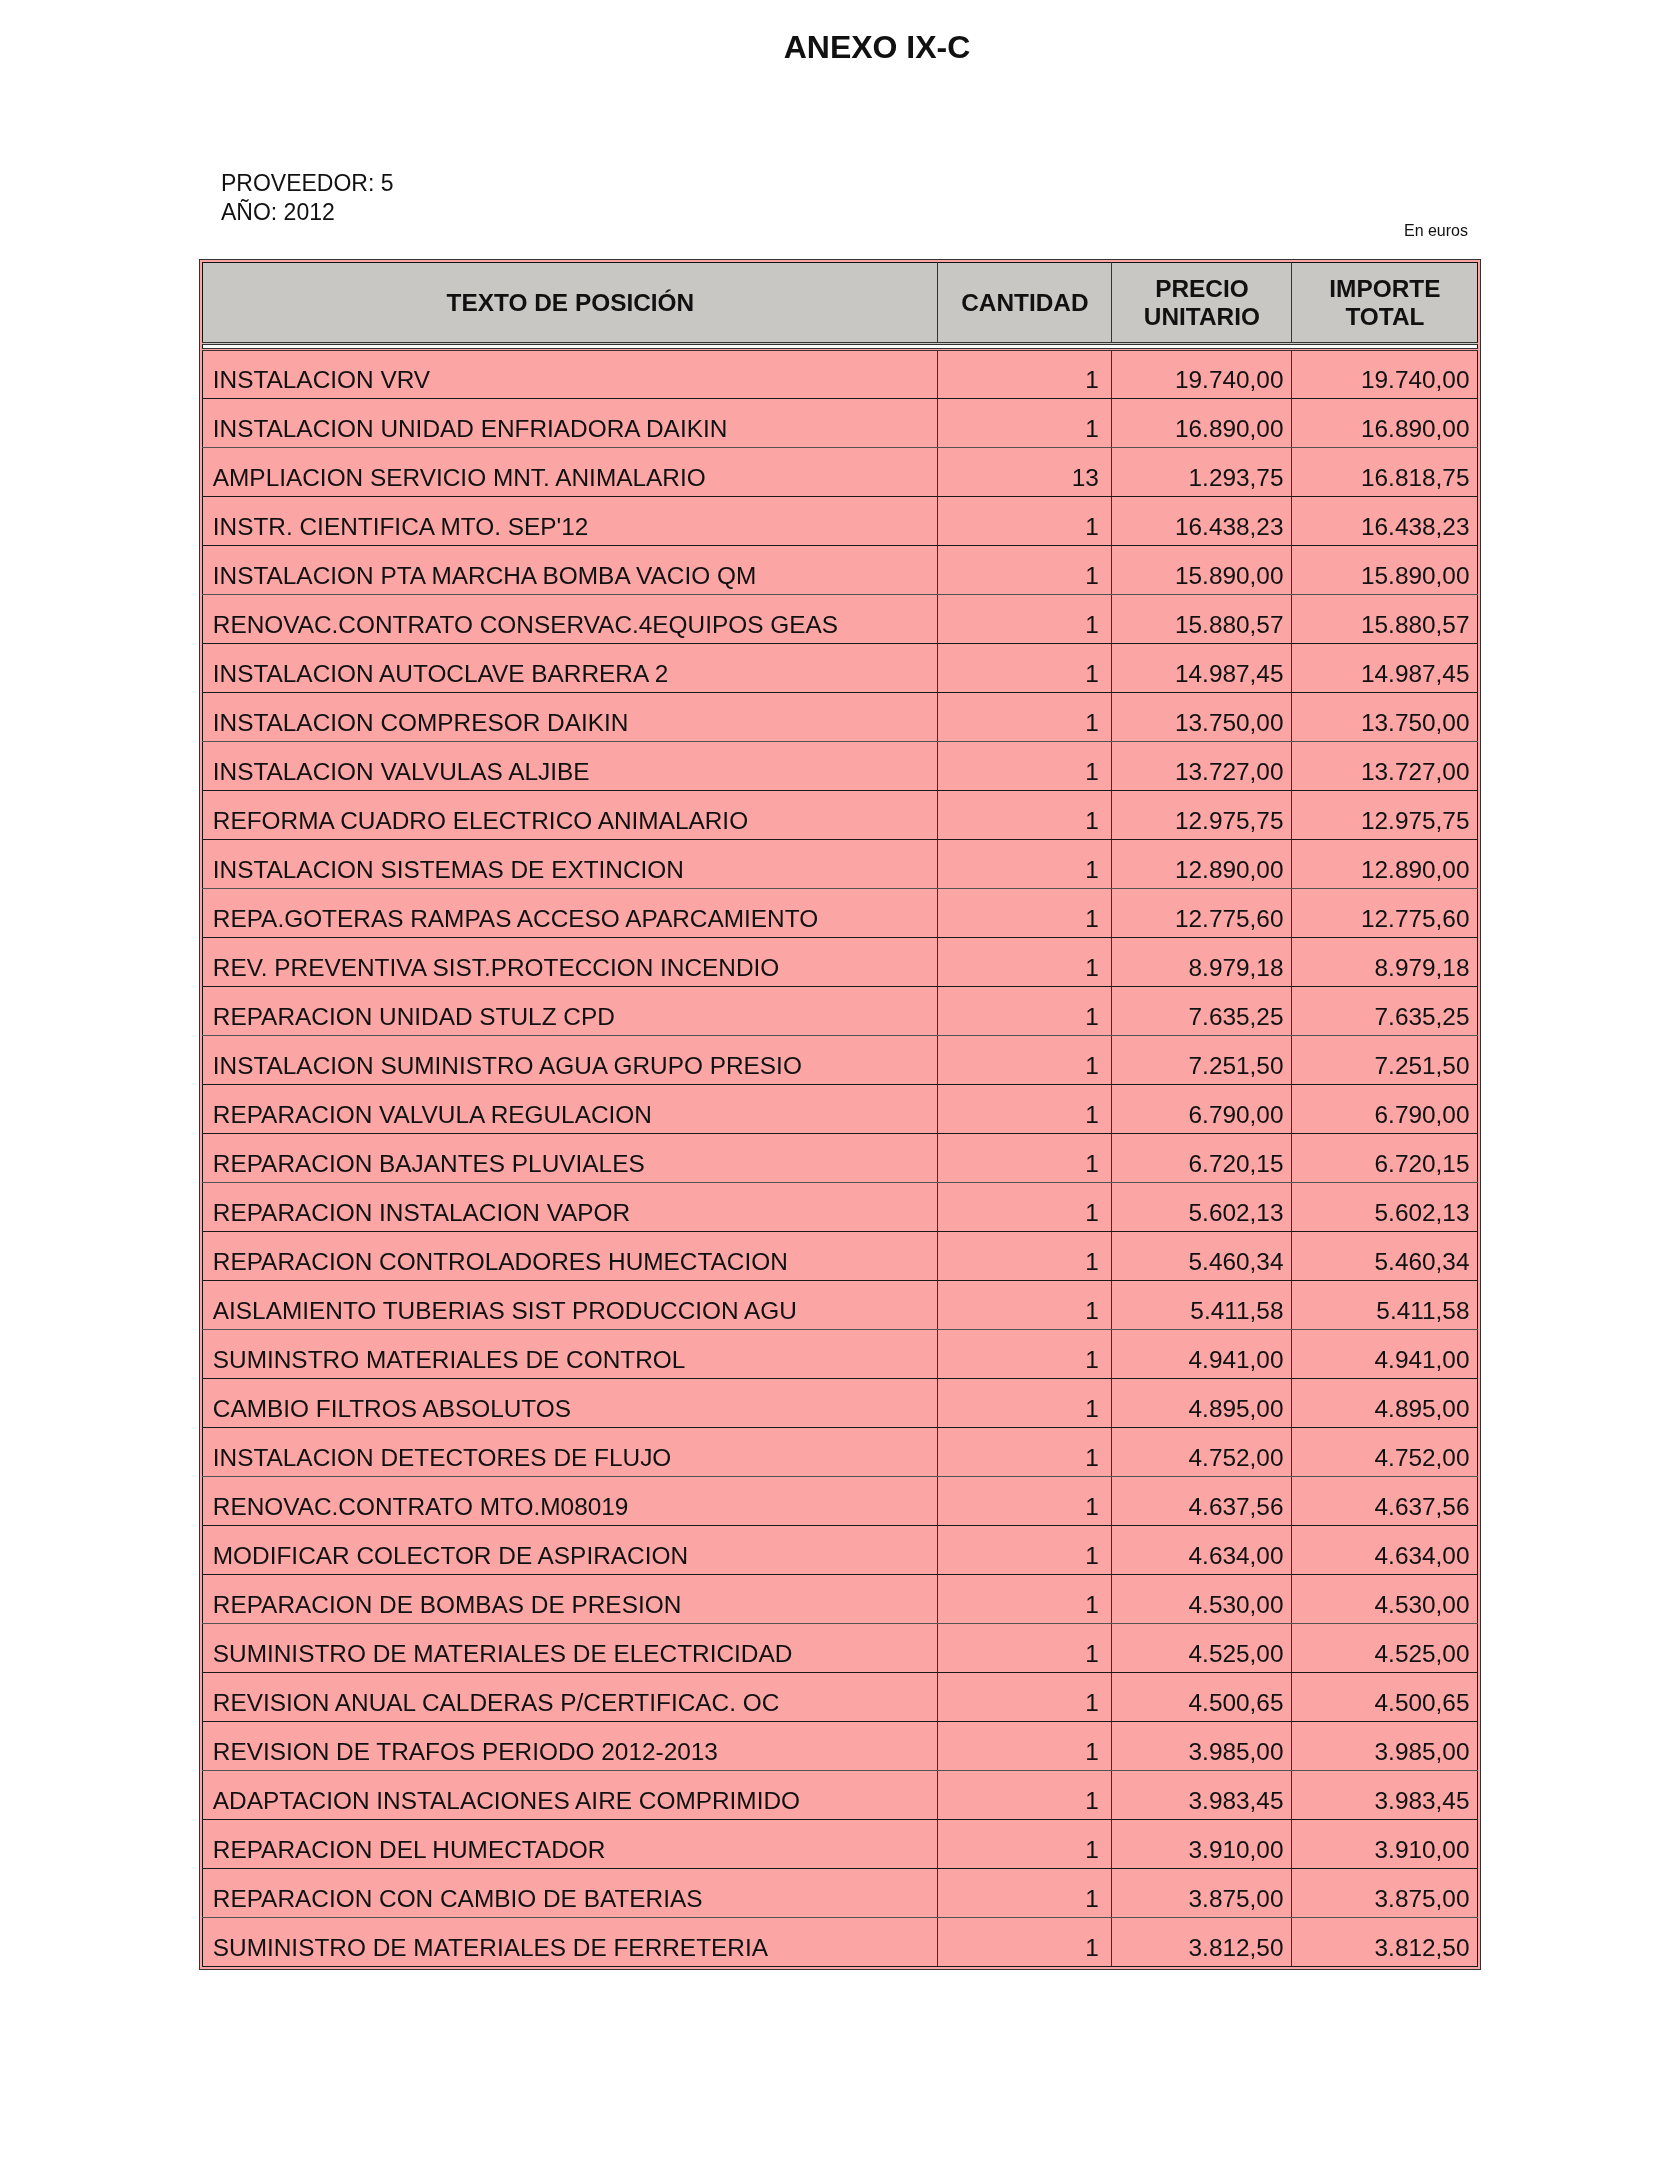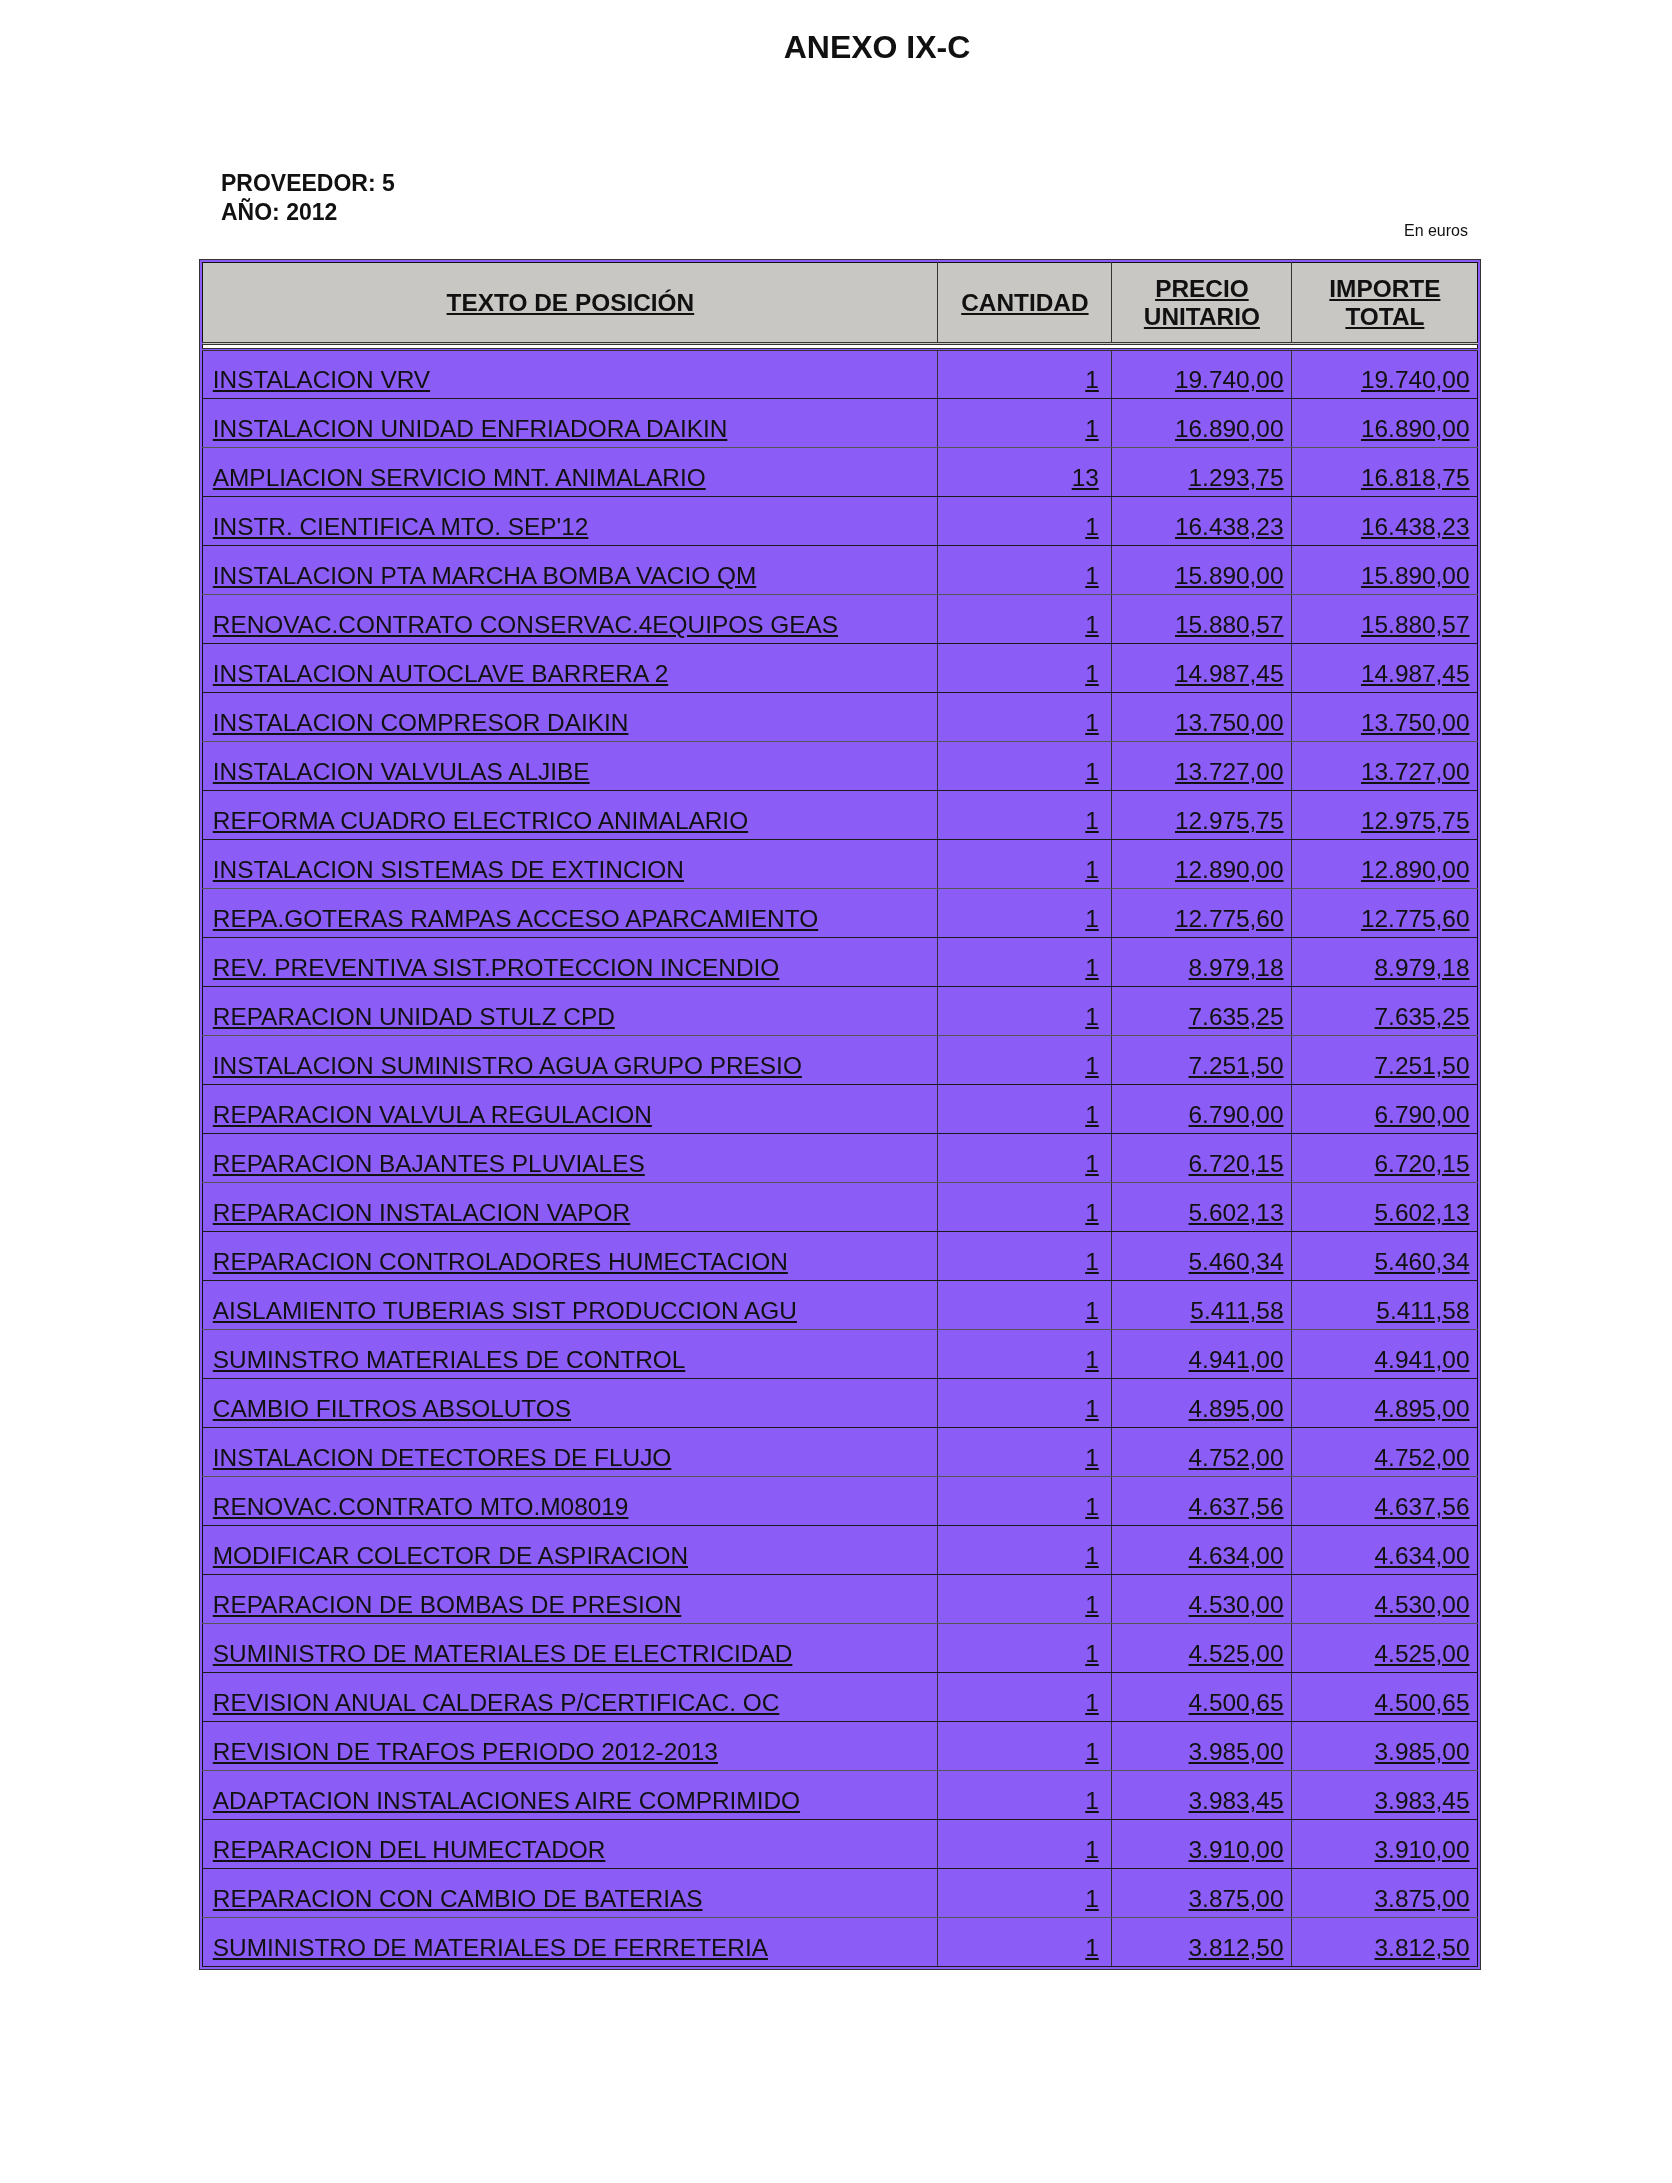--- a/index.html
+++ b/index.html
@@ -5,32 +5,31 @@
   html, body { margin: 0; padding: 0; background: #ffffff; }
   body {
     width: 1672px; height: 2183px; position: relative; overflow: hidden;
     font-family: "Liberation Sans", sans-serif; color: #111111;
   }
   .title {
     position: absolute; left: 0; width: 1754px; top: 30px;
     text-align: center; font-weight: bold; font-size: 32px; line-height: 35px;
   }
   .meta {
-    position: absolute; left: 221px; font-size: 23px; line-height: 25px; font-weight: bold;
+    position: absolute; left: 221px; font-size: 23px; line-height: 25px;
   }
   .meta.proveedor { top: 171px; }
   .meta.anio { top: 200px; text-align: right; }
   .units {
     position: absolute; right: 204px; top: 218px; font-size: 16px; line-height: 25px;
   }
   .table-wrap {
     position: absolute; left: 199px; top: 259px; width: 1282px;
     border: 0.8px solid #333; box-sizing: border-box; padding: 2.4px;
-    background: #8b5cf6;
-    text-decoration: underline;
+    background: #fca5a5;
   }
   table {
     border-collapse: collapse; width: 100%; table-layout: fixed;
     border: 1.6px solid #111;
   }
   col.c1 { width: 735px; }
   col.c2 { width: 174px; }
   col.c3 { width: 180px; }
   col.c4 { width: 186px; }
   thead th {

